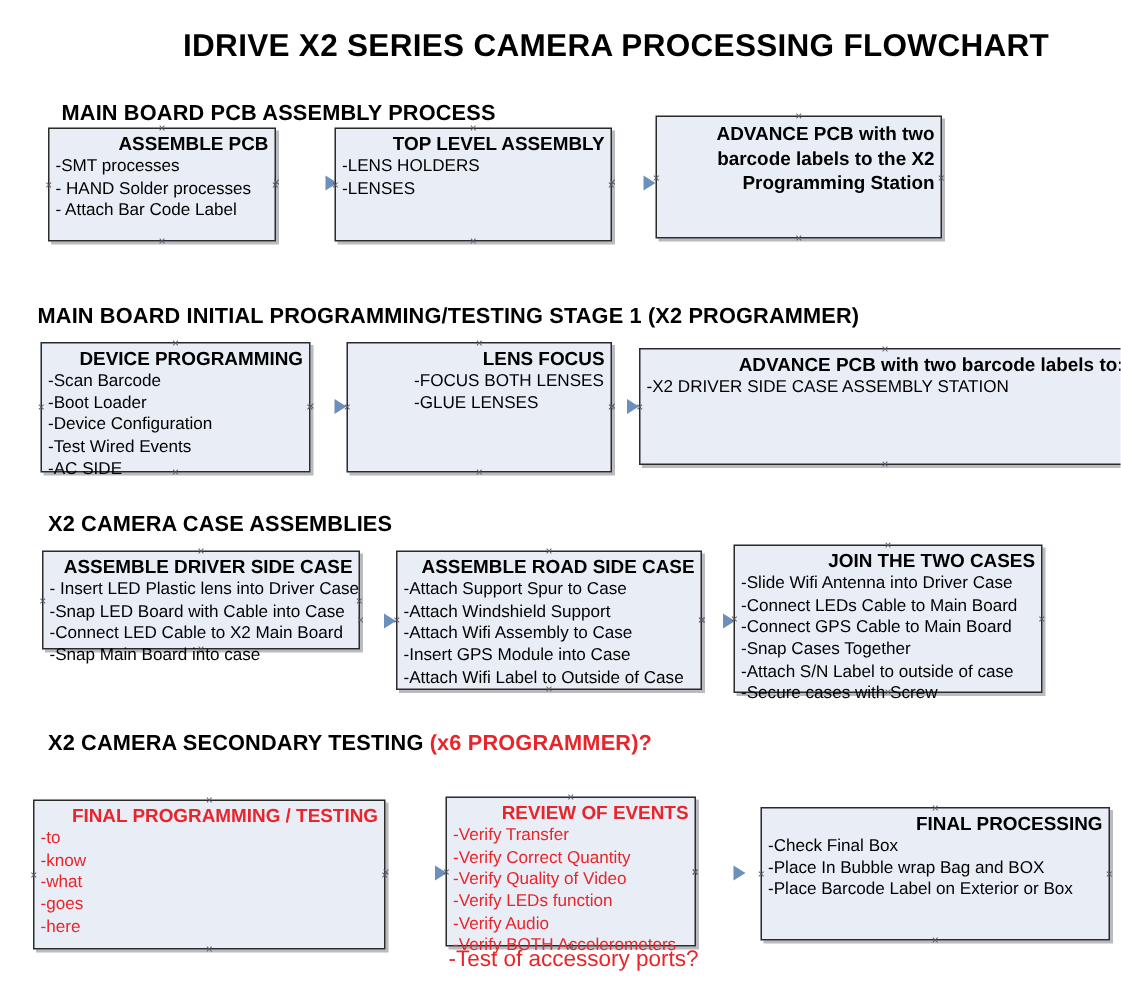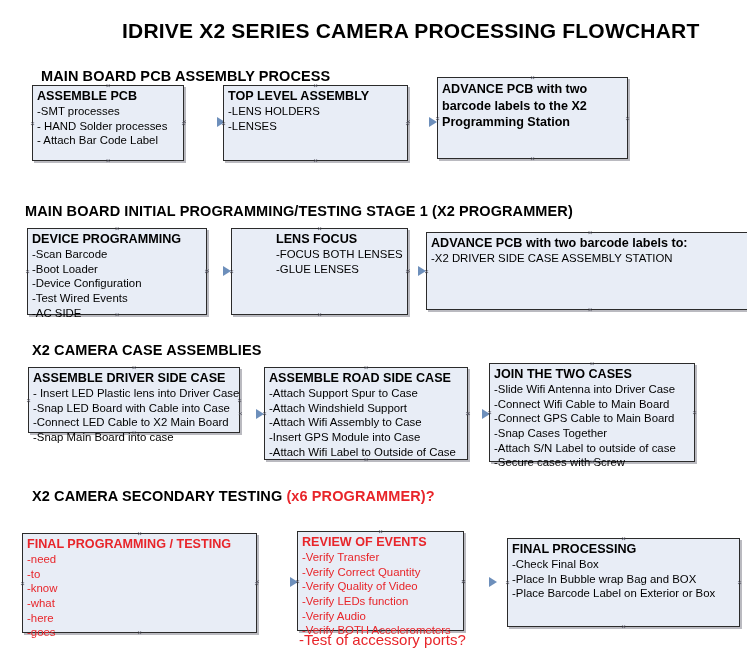--- a/index.html
+++ b/index.html
@@ -32,20 +32,21 @@
     border:1.3px solid #2b2b2b;
     box-shadow:2px 2px 0 0 rgba(130,130,140,.55);
     padding:3px 4px 2px 4px;
     overflow:visible;
   }
   .node .n-title{
     font-size:12.6px;font-weight:bold;
     line-height:1.18;
     white-space:nowrap;
     margin-bottom:0px;
+    text-align:right;
   }
   .node .n-line{
     font-size:11.4px;
     line-height:1.29;
     white-space:nowrap;
   }
   .node.red .n-title,.node.red .n-line{color:#e8252a;}
   .node.wrapmode .n-title{white-space:normal;}
 
   
@@ -227,43 +228,42 @@
 
   <div class="conn" style="left:469px;top:409px;width:21px;">
     <span class="xs a">×</span>
     <div class="line"></div>
     <div class="head"></div>
   </div>
 
   <div class="node" style="left:489px;top:363px;width:206px;height:99px;">
     <div class="n-title">JOIN THE TWO CASES</div>
     <div class="n-line">-Slide Wifi Antenna into Driver Case</div>
-    <div class="n-line">-Connect Wifi Cable to Main Board</div>
+    <div class="n-line">-Connect LEDs Cable to Main Board</div>
     <div class="n-line">-Connect GPS Cable to Main Board</div>
     <div class="n-line">-Snap Cases Together</div>
     <div class="n-line">-Attach S/N Label to outside of case</div>
     <div class="n-line">-Secure cases with Screw</div>
     <span class="handle h-t"></span>
     <span class="handle h-b"></span>
     <span class="handle h-l"></span>
     <span class="handle h-r"></span>
   </div>
 
   <div class="section-title" style="left:32px;top:488px;">
     <span>X2 CAMERA SECONDARY TESTING </span><span class="accent">(x6 PROGRAMMER)?</span>
   </div>
 
   <div class="node red" style="left:22px;top:533px;width:235px;height:100px;">
     <div class="n-title">FINAL PROGRAMMING / TESTING</div>
-    <div class="n-line">-need</div>
     <div class="n-line">-to</div>
     <div class="n-line">-know</div>
     <div class="n-line">-what</div>
+    <div class="n-line">-goes</div>
     <div class="n-line">-here</div>
-    <div class="n-line">-goes</div>
     <span class="handle h-t"></span>
     <span class="handle h-b"></span>
     <span class="handle h-l"></span>
     <span class="handle h-r"></span>
   </div>
 
   <div class="conn" style="left:258px;top:577px;width:40px;">
     <span class="xs a">×</span>
     <div class="line"></div>
     <div class="head"></div>

